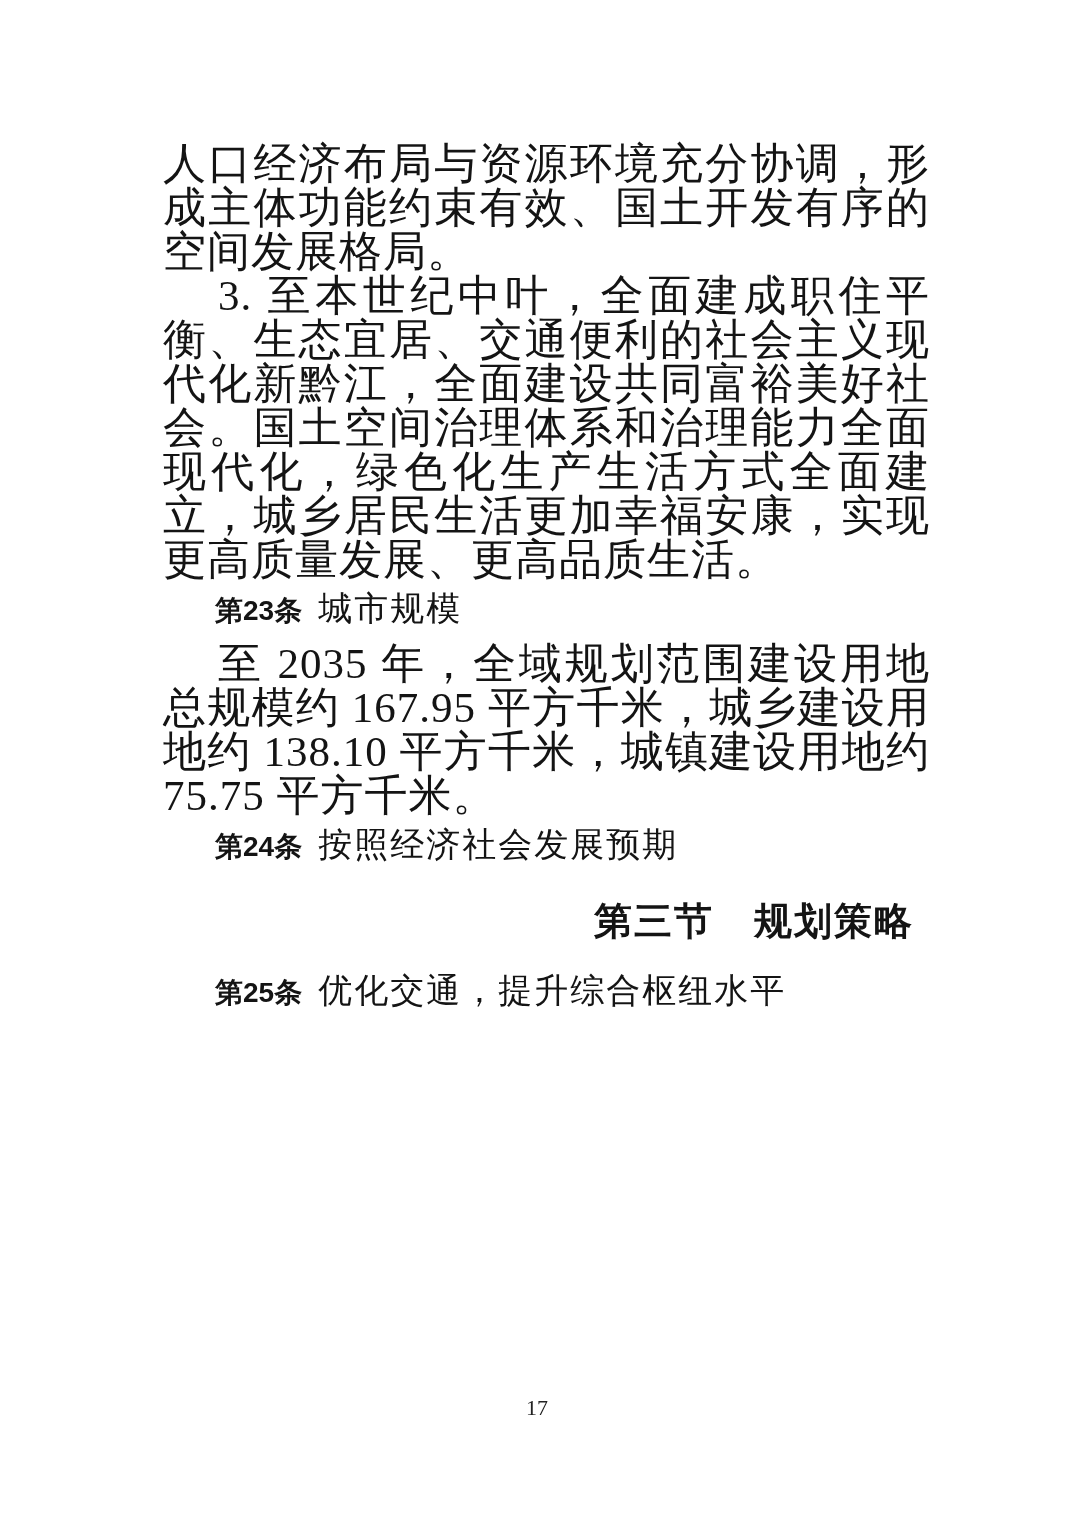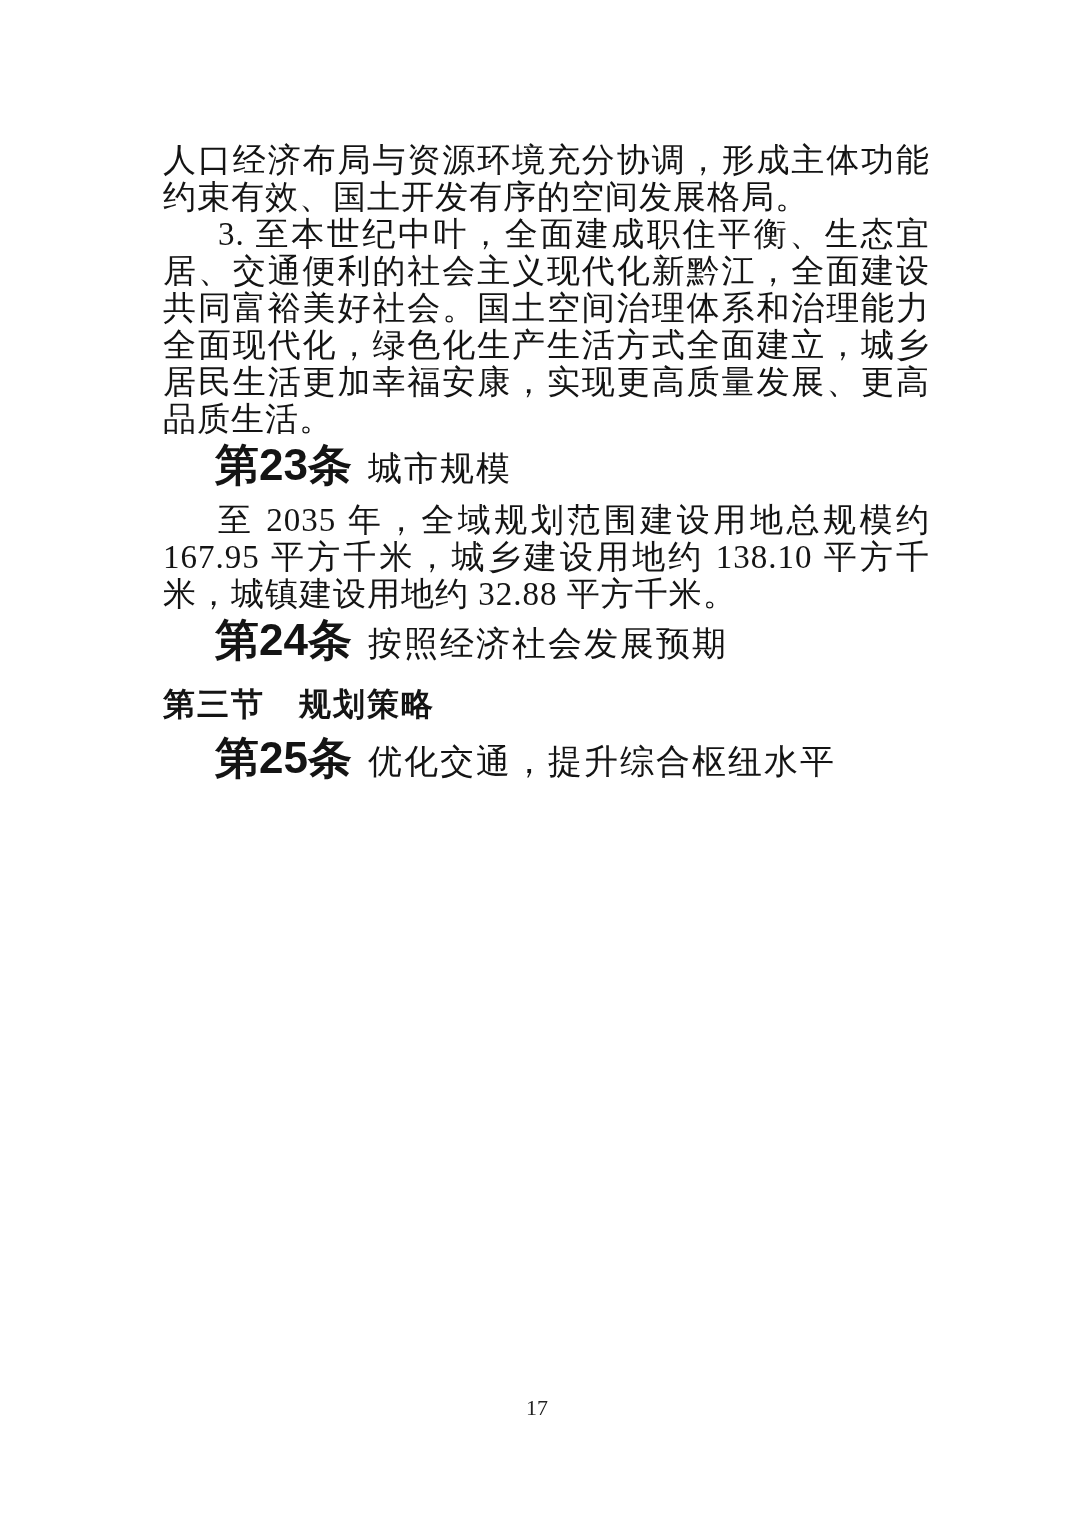--- a/index.html
+++ b/index.html
@@ -16,54 +16,54 @@
     overflow: hidden;
   }
   .page-content {
     position: absolute;
     top: 142px;
     left: 163px;
     width: 767px;
   }
   .para {
     margin: 0;
-    font-size: 33px;
-    line-height: 37px;
+    font-size: 43px;
+    line-height: 44px;
     text-align: justify;
     text-justify: inter-character;
     letter-spacing: 1px;
   }
   .para.indent {
     text-indent: 55px;
   }
   .article-heading {
     margin: 0;
     line-height: 54px;
     text-indent: 52px;
     white-space: nowrap;
   }
   .art-num {
     font-family: "Liberation Sans", "DejaVu Sans", sans-serif;
     font-weight: 700;
-    font-size: 44px;
+    font-size: 28px;
     letter-spacing: 0;
   }
   .art-title {
     font-size: 34px;
     margin-left: 16px;
     letter-spacing: 2px;
     margin-top: 32px;
   }
   .section-heading {
-    margin: 0;
+    margin: 16px;
     font-family: "Liberation Sans", "DejaVu Sans", sans-serif;
     font-weight: 700;
-    font-size: 32px;
+    font-size: 38px;
     line-height: 54px;
-    text-align: left;
+    text-align: right;
     letter-spacing: 2px;
   }
   .page-number {
     position: absolute;
     top: 1394px;
     left: 0;
     width: 1074px;
     text-align: center;
     font-size: 22px;
     line-height: 28px;
@@ -77,21 +77,21 @@
 
   <p class="para">人口经济布局与资源环境充分协调，形成主体功能约束有效、国土开发有序的空间发展格局。</p>
 
   <p class="para indent">3. 至本世纪中叶，全面建成职住平衡、生态宜居、交通便利的社会主义现代化新黔江，全面建设共同富裕美好社会。国土空间治理体系和治理能力全面现代化，绿色化生产生活方式全面建立，城乡居民生活更加幸福安康，实现更高质量发展、更高品质生活。</p>
 
   <p class="article-heading">
     <span class="art-num">第23条</span><span class="art-title">城市规模</span>
   </p>
 
 
-  <p class="para indent">至 2035 年，全域规划范围建设用地总规模约 167.95 平方千米，城乡建设用地约 138.10 平方千米，城镇建设用地约 32.88 平方千米。</p>
+  <p class="para indent">至 2035 年，全域规划范围建设用地总规模约 167.95 平方千米，城乡建设用地约 138.10 平方千米，城镇建设用地约 75.75 平方千米。</p>
 
   <p class="article-heading">
     <span class="art-num">第24条</span><span class="art-title">按照经济社会发展预期</span>
   </p>
 
 
   <p class="section-heading">第三节　规划策略</p>
 
   <p class="article-heading">
     <span class="art-num">第25条</span><span class="art-title">优化交通，提升综合枢纽水平</span>

